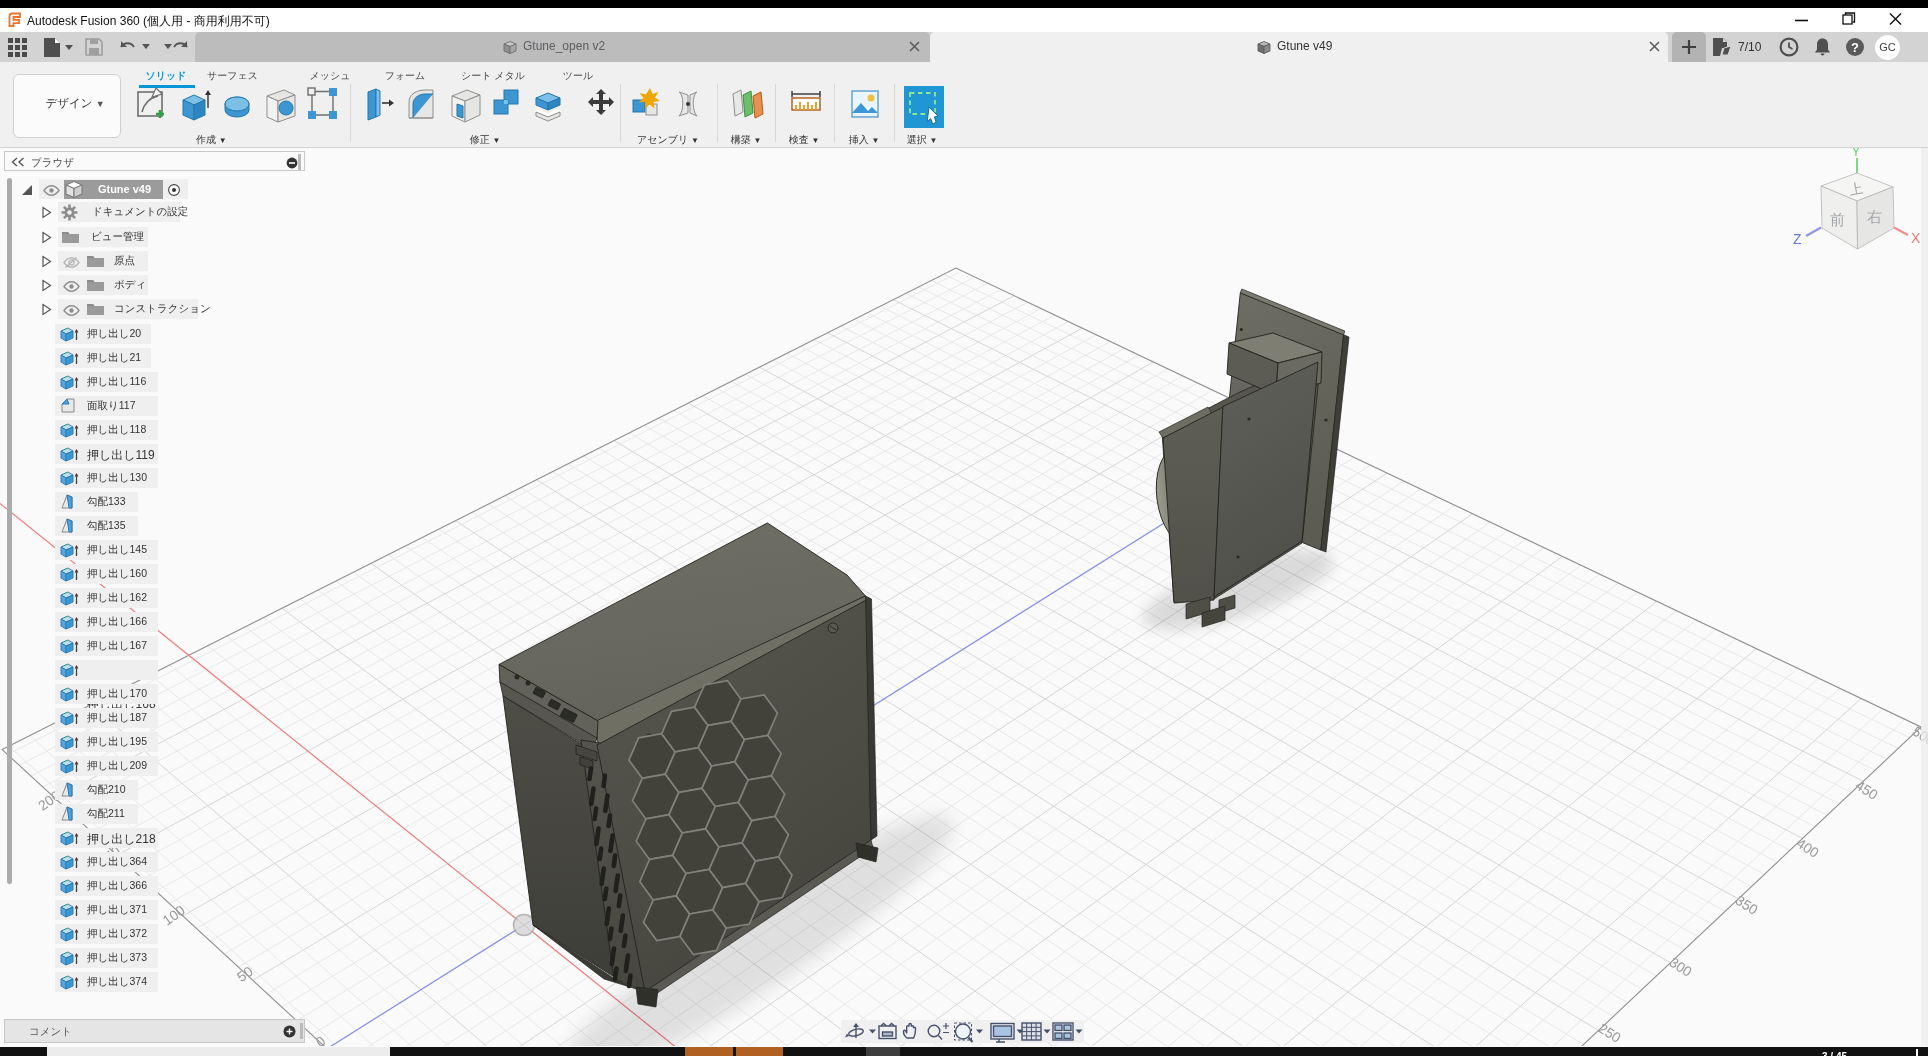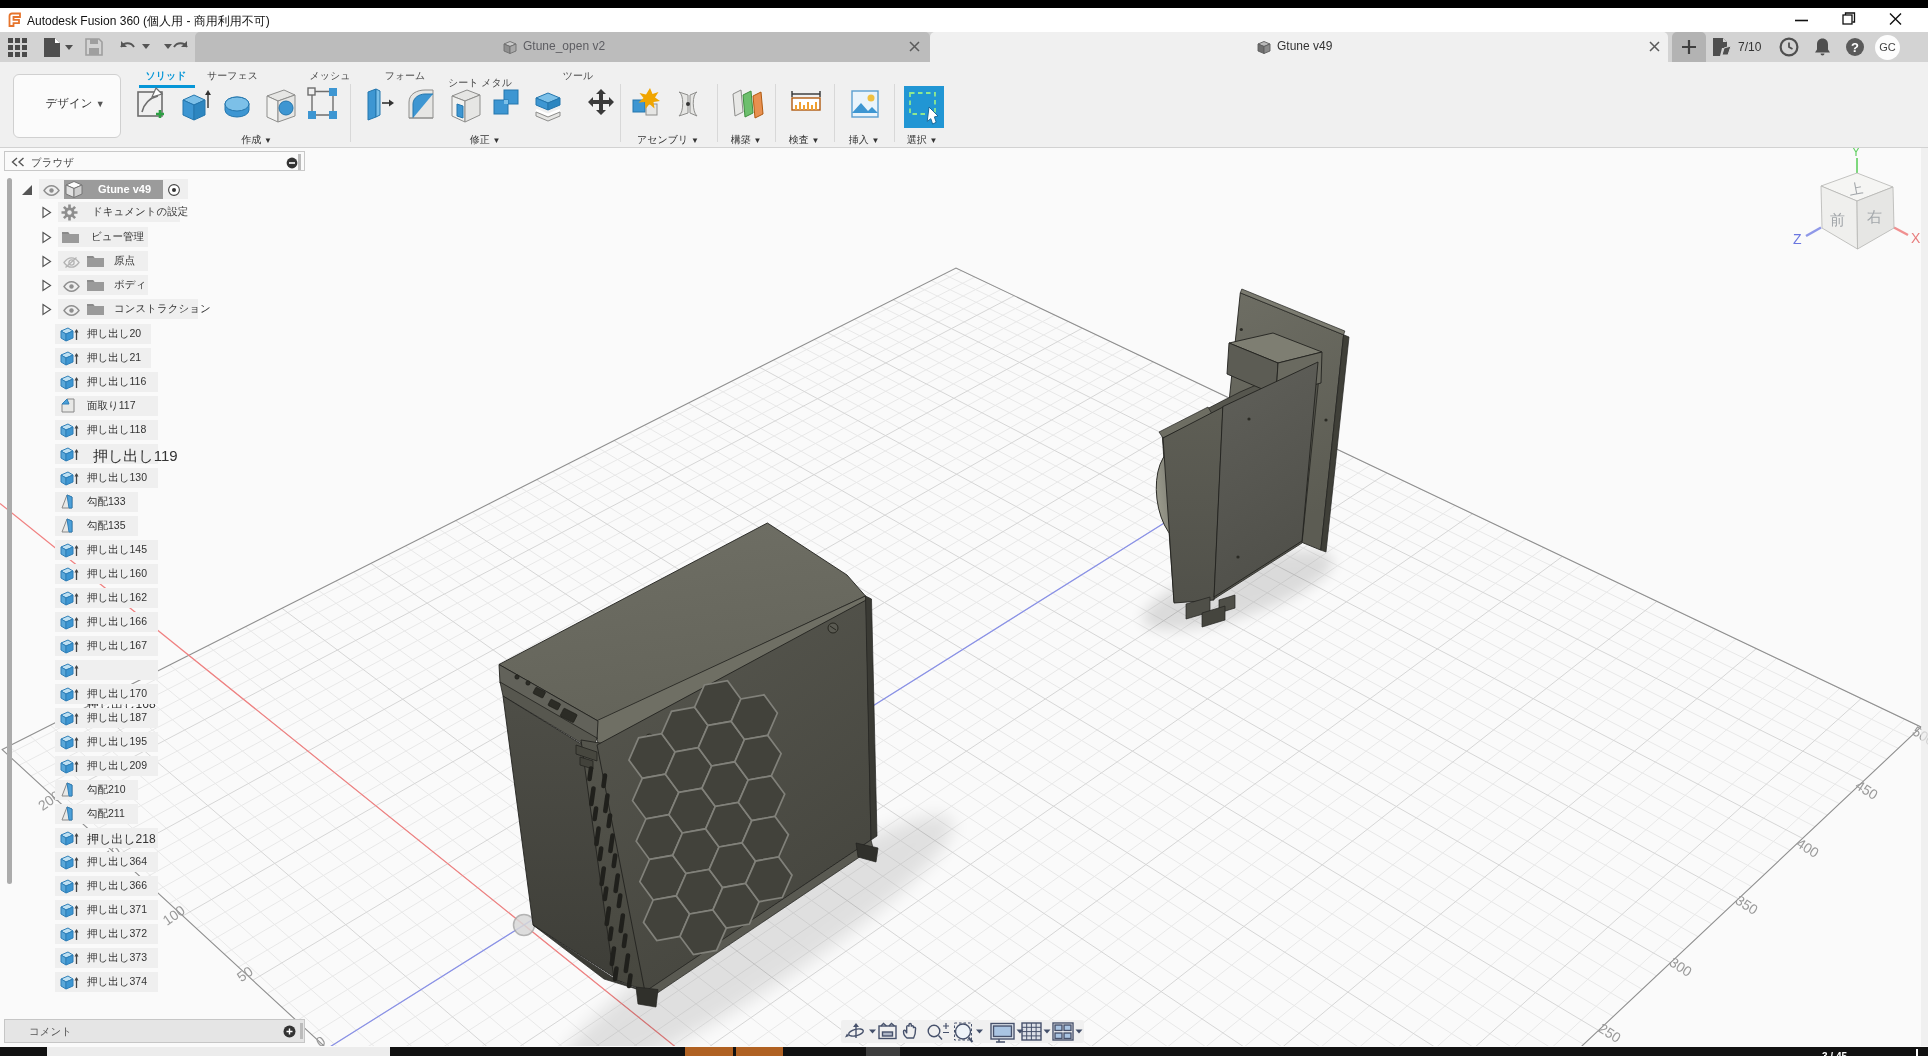--- a/index.html
+++ b/index.html
@@ -313,21 +313,21 @@
 </div>
 
 <div class="abs" style="left:0;top:62px;width:1928px;height:86px;background:#f0f0f0;border-bottom:1px solid #d2d2d2">
 <div class="abs" style="left:13px;top:12px;width:108px;height:64px;background:#fbfbfb;border:1px solid #d0d0d0;border-radius:6px"></div>
 <div class="abs" style="left:13px;top:34px;width:124px;text-align:center;font-size:11.5px;color:#333">デザイン <span style="font-size:9px;color:#555">▼</span></div>
 <div class="abs" style="left:136px;top:7px;width:60px;text-align:center;font-size:10px;font-weight:bold;color:#0696d7;white-space:nowrap">ソリッド</div>
 <div class="abs" style="left:138.5px;top:23px;width:56px;height:3px;background:#0696d7"></div>
 <div class="abs" style="left:207px;top:7px;width:80px;text-align:left;font-size:10px;color:#4a4a4a;white-space:nowrap">サーフェス</div>
 <div class="abs" style="left:290px;top:7px;width:80px;text-align:center;font-size:10px;color:#4a4a4a;white-space:nowrap">メッシュ</div>
 <div class="abs" style="left:365px;top:7px;width:80px;text-align:center;font-size:10px;color:#4a4a4a;white-space:nowrap">フォーム</div>
-<div class="abs" style="left:448px;top:14px;width:90px;font-size:10px;color:#4a4a4a;white-space:nowrap">シート メタル</div>
+<div class="abs" style="left:448px;top:7px;width:90px;text-align:center;font-size:10px;color:#4a4a4a;white-space:nowrap">シート メタル</div>
 <div class="abs" style="left:538px;top:7px;width:80px;text-align:center;font-size:10px;color:#4a4a4a;white-space:nowrap">ツール</div>
 <div class="abs" style="left:350px;top:22px;width:1px;height:58px;background:#d8d8d8"></div>
     <div class="abs" style="left:620px;top:22px;width:1px;height:58px;background:#d8d8d8"></div>
     <div class="abs" style="left:717px;top:22px;width:1px;height:58px;background:#d8d8d8"></div>
     <div class="abs" style="left:775px;top:22px;width:1px;height:58px;background:#d8d8d8"></div>
     <div class="abs" style="left:834px;top:22px;width:1px;height:58px;background:#d8d8d8"></div>
     <div class="abs" style="left:894px;top:22px;width:1px;height:58px;background:#d8d8d8"></div>
 <svg class="abs" style="left:136px;top:24px" width="34" height="42" viewBox="0 0 34 42">
       <rect x="2" y="6" width="24" height="24" fill="none" stroke="#6e6e6e" stroke-width="1.6"></rect>
       <path d="M6 26c2-8 8-14 16-16" fill="none" stroke="#6e6e6e" stroke-width="1.6"></path>
@@ -414,21 +414,21 @@
     <svg class="abs" style="left:849px;top:24px" width="34" height="42" viewBox="0 0 34 42">
       <rect x="3" y="5" width="26" height="26" fill="#eaf4fb" stroke="#5a9fd0" stroke-width="1.4"></rect>
       <circle cx="22" cy="12" r="3.5" fill="#f0c040"></circle>
       <path d="M3 27l9-10 7 8 4-4 6 6z" fill="#3d96d2"></path>
     </svg>
     <svg class="abs" style="left:904px;top:24px" width="40" height="42" viewBox="0 0 40 42">
       <rect x="0" y="0" width="40" height="42" fill="#2196d4"></rect>
       <rect x="6" y="7" width="25" height="21" fill="none" stroke="#8fe88f" stroke-width="1.8" stroke-dasharray="4.5 3.5"></rect>
       <path d="M25 21l9 9-3.6 0.9 1.8 5.4-3.6 1.8-1.8-5.4-3.6 2.7z" fill="#fff" stroke="#1a6a9a" stroke-width="1"></path>
     </svg>
-<div class="abs" style="left:196px;top:71px;width:76px;text-align:right;font-size:10px;color:#333">作成 <span style="font-size:8px">▼</span></div>
+<div class="abs" style="left:196px;top:71px;width:76px;text-align:left;font-size:10px;color:#333">作成 <span style="font-size:8px">▼</span></div>
 <div class="abs" style="left:447px;top:71px;width:76px;text-align:center;font-size:10px;color:#333">修正 <span style="font-size:8px">▼</span></div>
 <div class="abs" style="left:620px;top:71px;width:96px;text-align:center;font-size:10px;color:#333">アセンブリ <span style="font-size:8px">▼</span></div>
 <div class="abs" style="left:708px;top:71px;width:76px;text-align:center;font-size:10px;color:#333">構築 <span style="font-size:8px">▼</span></div>
 <div class="abs" style="left:766px;top:71px;width:76px;text-align:center;font-size:10px;color:#333">検査 <span style="font-size:8px">▼</span></div>
 <div class="abs" style="left:826px;top:71px;width:76px;text-align:center;font-size:10px;color:#333">挿入 <span style="font-size:8px">▼</span></div>
 <div class="abs" style="left:884px;top:71px;width:76px;text-align:center;font-size:10px;color:#333">選択 <span style="font-size:8px">▼</span></div>
 </div>
 
 <div class="abs" style="left:0;top:148px;width:320px;height:898px">
 <div class="abs" style="left:4px;top:3px;width:301px;height:20px;background:#fafafa;border:1px solid #c8c8c8">
@@ -572,21 +572,21 @@
           </svg></div>
 <div style="position:absolute;left:87px;top:422.7px;font-size:10.5px;color:#333">押し出し118</div>
 <div style="position:absolute;left:55px;top:443.7px;width:103px;height:20.5px;background:#efefef"></div>
 <div style="position:absolute;left:58px;top:443.7px"><svg width="22" height="20" viewBox="0 0 22 20">
 <polygon points="3,7 10,4 15,7 8,10" fill="#bfe0f2" stroke="#2e7fb8" stroke-width="1"></polygon>
 <polygon points="3,7 8,10 8,17 3,14" fill="#5aa7d8" stroke="#2e7fb8" stroke-width="1"></polygon>
 <polygon points="8,10 15,7 15,14 8,17" fill="#3d96d2" stroke="#2e7fb8" stroke-width="1"></polygon>
 <path d="M18.5 16V6" stroke="#444" stroke-width="1.3"></path>
             <path d="M16.5 8.5L18.5 5l2 3.5z" fill="#444"></path>
           </svg></div>
-<div style="position:absolute;left:93px;top:446.7px;font-size:15px;color:#333">押し出し119</div>
+<div style="position:absolute;left:87px;top:446.7px;font-size:12px;color:#333">押し出し119</div>
 <div style="position:absolute;left:55px;top:467.7px;width:103px;height:20.5px;background:#efefef"></div>
 <div style="position:absolute;left:58px;top:467.7px"><svg width="22" height="20" viewBox="0 0 22 20">
 <polygon points="3,7 10,4 15,7 8,10" fill="#bfe0f2" stroke="#2e7fb8" stroke-width="1"></polygon>
 <polygon points="3,7 8,10 8,17 3,14" fill="#5aa7d8" stroke="#2e7fb8" stroke-width="1"></polygon>
 <polygon points="8,10 15,7 15,14 8,17" fill="#3d96d2" stroke="#2e7fb8" stroke-width="1"></polygon>
 <path d="M18.5 16V6" stroke="#444" stroke-width="1.3"></path>
             <path d="M16.5 8.5L18.5 5l2 3.5z" fill="#444"></path>
           </svg></div>
 <div style="position:absolute;left:87px;top:470.7px;font-size:10.5px;color:#333">押し出し130</div>
 <div style="position:absolute;left:55px;top:491.7px;width:83px;height:20.5px;background:#efefef"></div>

